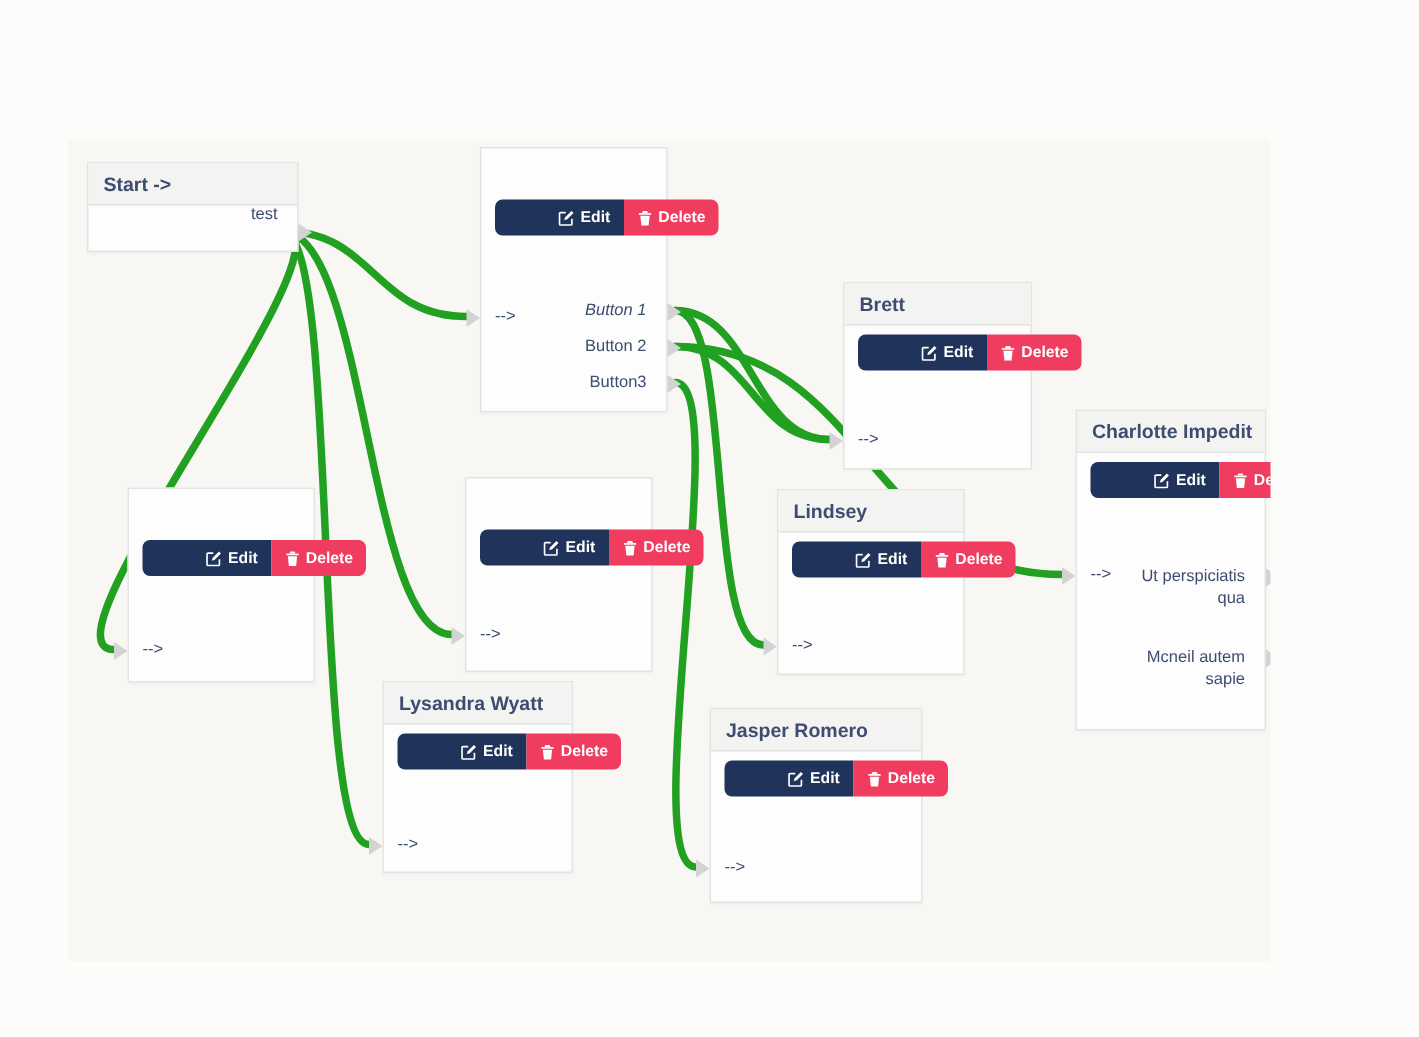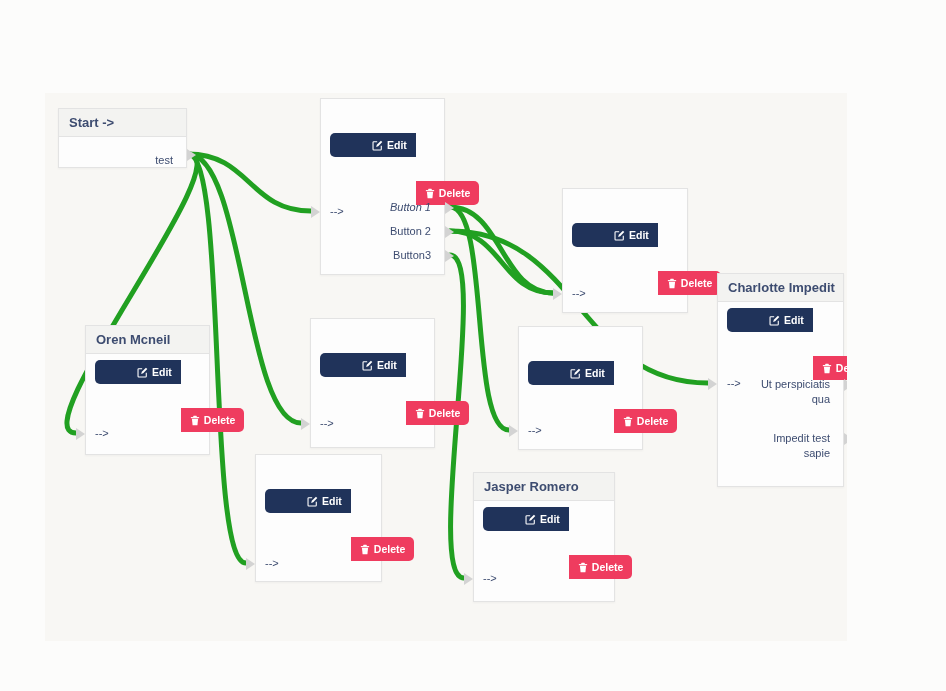--- a/index.html
+++ b/index.html
@@ -15,21 +15,21 @@
 
   .node { position:absolute; z-index:2; background:#fdfdfd; border:1px solid #e3e3e3;
           box-shadow:0 1px 2px rgba(0,0,0,0.04); box-sizing:border-box; }
   .title-box { height:27px; line-height:27px; background:#f3f3f1; border-bottom:1px solid #e3e3e3;
                color:#3d4c70; font-size:13px; font-weight:bold; padding:0 10px; white-space:nowrap; overflow:hidden; }
   .btn-row { position:absolute; left:9px; top:34px; display:flex; }
   .btn { height:24px; display:flex; align-items:center; gap:4px; color:#ffffff;
          font-size:10.5px; font-weight:bold; padding:0 9px; border:none; cursor:pointer;
          font-family:"Liberation Sans", sans-serif; }
   .btn-edit { border-radius:5px 0 0 5px;padding-left:42px; }
-  .btn-delete { border-radius:0 5px 5px 0;margin-top:48px; }
+  .btn-delete { border-radius:0 5px 5px 0; }
   .btn svg { display:block; }
 
   .port-arrow { position:absolute; width:0; height:0;
                 border-top:6px solid transparent; border-bottom:6px solid transparent;
                 border-left:9px solid #d3d3d3; }
   .in-arrow  { left:-10px; }
   .out-arrow { right:-10px; }
   .in-label  { position:absolute; left:9px; color:#3d4c70; font-size:11px; line-height:15px; }
   .out-label { position:absolute; right:13px; color:#3d4c70; font-size:11px; line-height:15px;
                text-align:right; white-space:nowrap; }
@@ -44,24 +44,24 @@
         <path d="M 143 61 C 204.5 61, 204.5 118, 266 118" class="conn-path" stroke="#21a021" stroke-width="5"></path>
         <path d="M 143 61 C 199 61, -25 340, 31 340" class="conn-path" stroke="#21a021" stroke-width="5"></path>
         <path d="M 143 61 C 199.5 61, 199.5 330, 256 330" class="conn-path" stroke="#21a021" stroke-width="5"></path>
         <path d="M 143 61 C 183 61, 161 470, 201 470" class="conn-path" stroke="#21a021" stroke-width="5"></path>
         <path d="M 405 114 C 456.5 114, 456.5 200, 508 200" class="conn-path" stroke="#21a021" stroke-width="5"></path>
         <path d="M 405 114 C 445 114, 424 337, 464 337" class="conn-path" stroke="#21a021" stroke-width="5"></path>
         <path d="M 405 138 C 456.5 138, 456.5 200, 508 200" class="conn-path" stroke="#21a021" stroke-width="5"></path>
         <path d="M 405 138 C 534 138, 534 290, 663 290" class="conn-path" stroke="#21a021" stroke-width="5"></path>
         <path d="M 405 162 C 445 162, 379 485, 419 485" class="conn-path" stroke="#21a021" stroke-width="5"></path>
       </svg>
-      <div class="node" style="left: 13px; top: 15px; width: 129px; height: 60px;">
+      <div class="node" style="left: 13px; top: 15px; width: 141px; height: 60px;">
         <div class="title-box">Start -&gt;</div>
         <div class="port-arrow out-arrow" style="top: 40px;"></div>
-        <div class="out-label" style="top: 44px;">test</div>
+        <div class="out-label" style="top: 27px;">test</div>
       </div>
       <div class="node" style="left: 275px; top: 5px; width: 125px; height: 177px;">
         <div class="btn-row">
           <button class="btn btn-edit" style="background: rgb(32, 51, 90);">
             <svg width="11" height="11" viewBox="0 0 16 16">
               <path d="M13.5 8.5v5a1 1 0 0 1-1 1h-10a1 1 0 0 1-1-1v-10a1 1 0 0 1 1-1h5" fill="none" stroke="#fff" stroke-width="1.6"></path>
               <path d="M6 10l1-3 6-6 2 2-6 6-3 1z" fill="#fff"></path>
             </svg>
             <span>Edit</span>
           </button>
@@ -77,20 +77,21 @@
         <div class="port-arrow in-arrow" style="top: 107px;"></div>
         <div class="in-label" style="top: 105px;">--&gt;</div>
         <div class="port-arrow out-arrow" style="top: 103px;"></div>
         <div class="out-label" style="top: 101px; font-style: italic;">Button 1</div>
         <div class="port-arrow out-arrow" style="top: 127px;"></div>
         <div class="out-label" style="top: 125px; padding-left: 33px;">Button 2</div>
         <div class="port-arrow out-arrow" style="top: 151px;"></div>
         <div class="out-label" style="top: 149px;">Button3</div>
       </div>
       <div class="node" style="left: 517px; top: 95px; width: 126px; height: 125px;">
+        <div class="title-box">Brett</div>
         <div class="btn-row">
           <button class="btn btn-edit" style="background: rgb(32, 51, 90);">
             <svg width="11" height="11" viewBox="0 0 16 16">
               <path d="M13.5 8.5v5a1 1 0 0 1-1 1h-10a1 1 0 0 1-1-1v-10a1 1 0 0 1 1-1h5" fill="none" stroke="#fff" stroke-width="1.6"></path>
               <path d="M6 10l1-3 6-6 2 2-6 6-3 1z" fill="#fff"></path>
             </svg>
             <span>Edit</span>
           </button>
           <button class="btn btn-delete" style="background: rgb(239, 60, 95);">
             <svg width="10" height="11" viewBox="0 0 14 16">
@@ -121,24 +122,23 @@
               <path d="M2.5 5.5h9L10.5 15h-7z" fill="#fff"></path>
             </svg>
             <span>Delete</span>
           </button>
         </div>
         <div class="port-arrow in-arrow" style="top: 104px;"></div>
         <div class="in-label" style="top: 102px;">--&gt;</div>
         <div class="port-arrow out-arrow" style="top: 105px;"></div>
         <div class="out-label wrap" style="top: 103px;">Ut perspiciatis qua</div>
         <div class="port-arrow out-arrow" style="top: 159px;"></div>
-        <div class="out-label wrap" style="top: 157px;">Impedit test sapie</div>
+        <div class="out-label wrap" style="top: 157px;">Mcneil autem sapie</div>
       </div>
       <div class="node" style="left: 40px; top: 232px; width: 125px; height: 130px;">
-        <div class="title-box">Oren Mcneil</div>
         <div class="btn-row">
           <button class="btn btn-edit" style="background: rgb(32, 51, 90);">
             <svg width="11" height="11" viewBox="0 0 16 16">
               <path d="M13.5 8.5v5a1 1 0 0 1-1 1h-10a1 1 0 0 1-1-1v-10a1 1 0 0 1 1-1h5" fill="none" stroke="#fff" stroke-width="1.6"></path>
               <path d="M6 10l1-3 6-6 2 2-6 6-3 1z" fill="#fff"></path>
             </svg>
             <span>Edit</span>
           </button>
           <button class="btn btn-delete" style="background: rgb(239, 60, 95);">
             <svg width="10" height="11" viewBox="0 0 14 16">
@@ -167,20 +167,21 @@
               <path d="M5 1h4l1 2H4z" fill="#fff"></path>
               <path d="M2.5 5.5h9L10.5 15h-7z" fill="#fff"></path>
             </svg>
             <span>Delete</span>
           </button>
         </div>
         <div class="port-arrow in-arrow" style="top: 99px;"></div>
         <div class="in-label" style="top: 97px;">--&gt;</div>
       </div>
       <div class="node" style="left: 473px; top: 233px; width: 125px; height: 124px;">
+        <div class="title-box">Lindsey</div>
         <div class="btn-row">
           <button class="btn btn-edit" style="background: rgb(32, 51, 90);">
             <svg width="11" height="11" viewBox="0 0 16 16">
               <path d="M13.5 8.5v5a1 1 0 0 1-1 1h-10a1 1 0 0 1-1-1v-10a1 1 0 0 1 1-1h5" fill="none" stroke="#fff" stroke-width="1.6"></path>
               <path d="M6 10l1-3 6-6 2 2-6 6-3 1z" fill="#fff"></path>
             </svg>
             <span>Edit</span>
           </button>
           <button class="btn btn-delete" style="background: rgb(239, 60, 95);">
             <svg width="10" height="11" viewBox="0 0 14 16">
@@ -188,20 +189,21 @@
               <path d="M5 1h4l1 2H4z" fill="#fff"></path>
               <path d="M2.5 5.5h9L10.5 15h-7z" fill="#fff"></path>
             </svg>
             <span>Delete</span>
           </button>
         </div>
         <div class="port-arrow in-arrow" style="top: 98px;"></div>
         <div class="in-label" style="top: 96px;">--&gt;</div>
       </div>
       <div class="node" style="left: 210px; top: 361px; width: 127px; height: 128px;">
+        <div class="title-box">Lysandra Wyatt</div>
         <div class="btn-row">
           <button class="btn btn-edit" style="background: rgb(32, 51, 90);">
             <svg width="11" height="11" viewBox="0 0 16 16">
               <path d="M13.5 8.5v5a1 1 0 0 1-1 1h-10a1 1 0 0 1-1-1v-10a1 1 0 0 1 1-1h5" fill="none" stroke="#fff" stroke-width="1.6"></path>
               <path d="M6 10l1-3 6-6 2 2-6 6-3 1z" fill="#fff"></path>
             </svg>
             <span>Edit</span>
           </button>
           <button class="btn btn-delete" style="background: rgb(239, 60, 95);">
             <svg width="10" height="11" viewBox="0 0 14 16">

